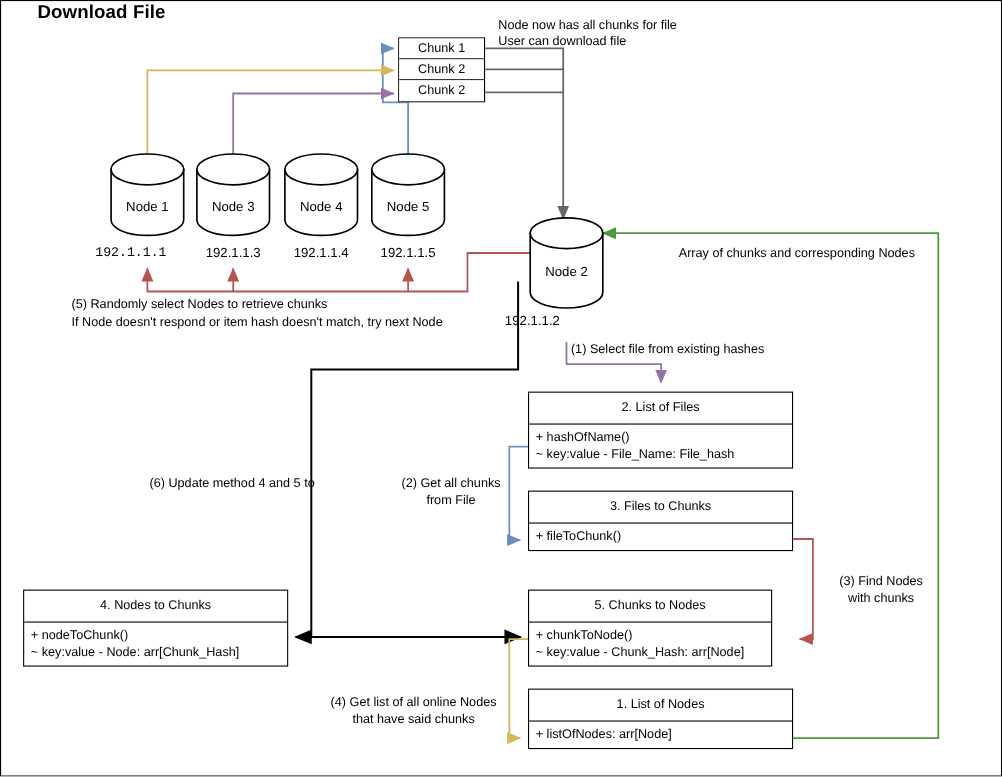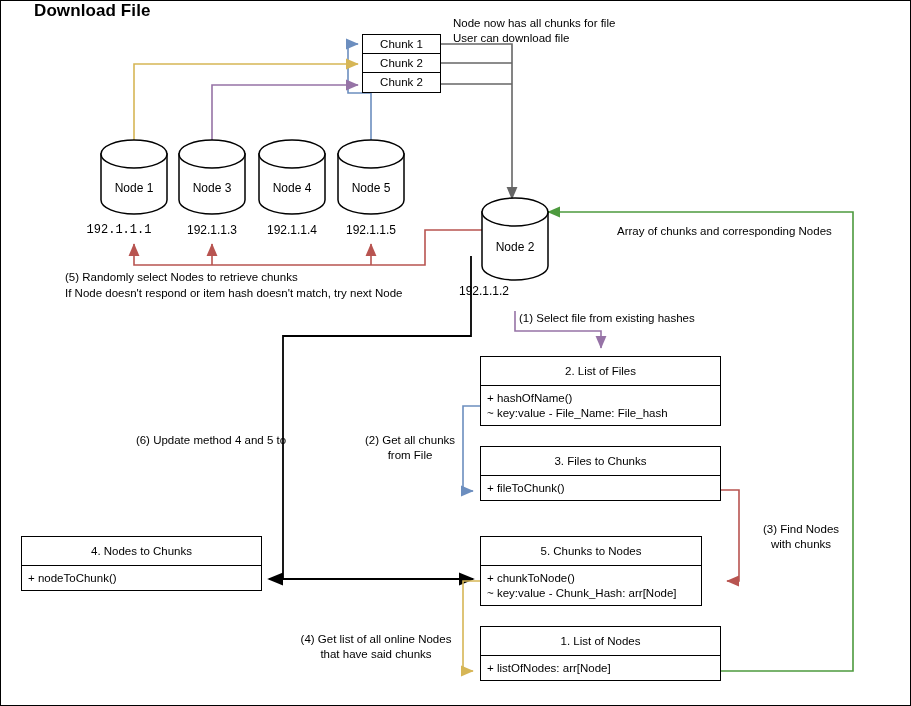--- a/index.html
+++ b/index.html
@@ -234,20 +234,21 @@
     <div class="cbox-title">3. Files to Chunks</div>
     <div class="cbox-body">
       <div>+ fileToChunk()</div>
     </div>
   </div>
 
   <div class="cbox" style="left:20px; top:535px; width:241px;">
     <div class="cbox-title">4. Nodes to Chunks</div>
     <div class="cbox-body">
       <div>+ nodeToChunk()</div>
+      <div>~ key:value - Node: arr[Chunk_Hash]</div>
     </div>
   </div>
 
   <div class="cbox" style="left:479px; top:535px; width:222px;">
     <div class="cbox-title">5. Chunks to Nodes</div>
     <div class="cbox-body">
       <div>+ chunkToNode()</div>
       <div>~ key:value - Chunk_Hash: arr[Node]</div>
     </div>
   </div>

